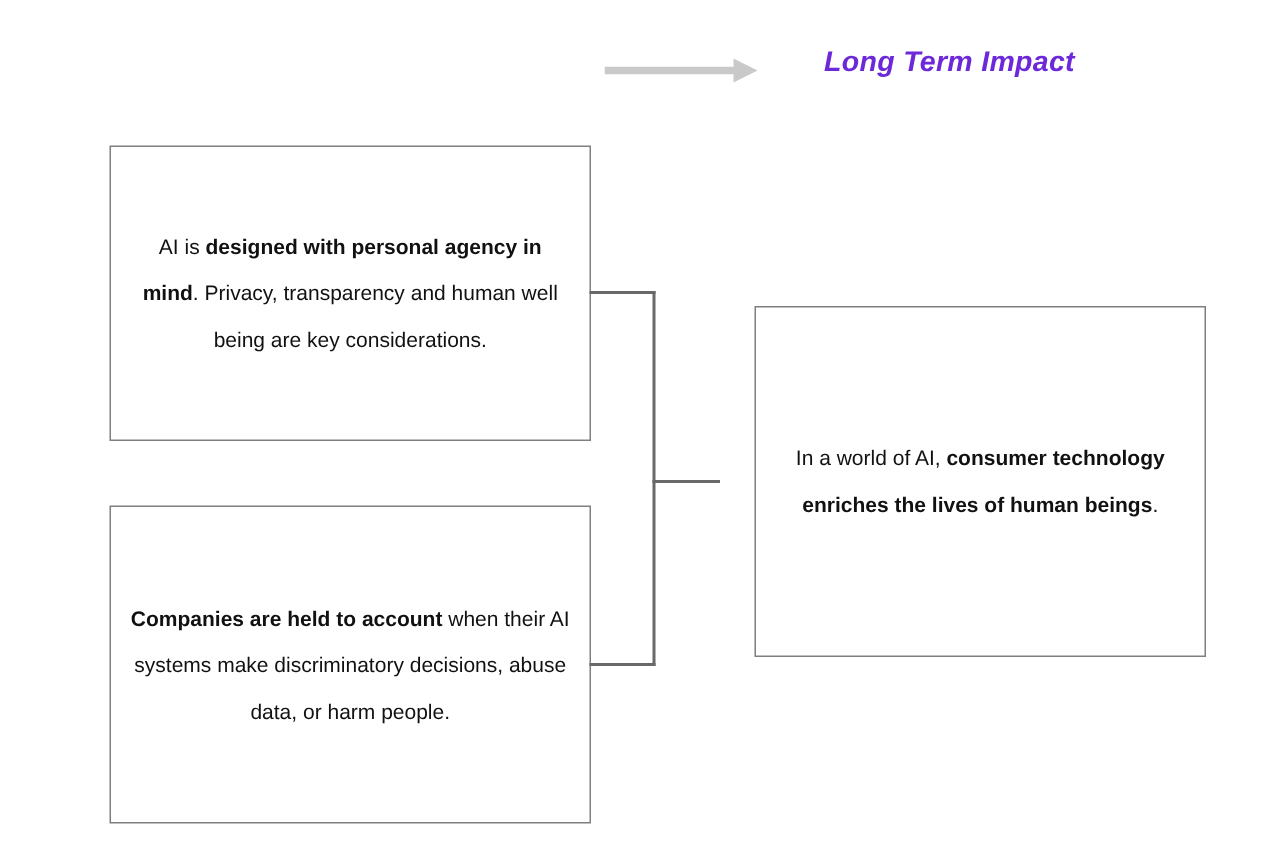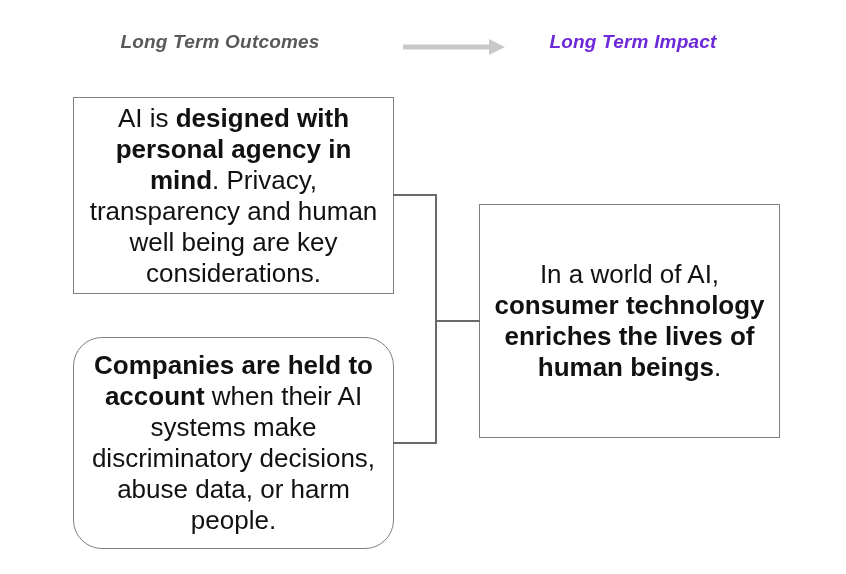--- a/index.html
+++ b/index.html
@@ -45,63 +45,62 @@
   .diagram-box {
     position: absolute;
     box-sizing: border-box;
     border: 1.5px solid #7f7f7f;
     background: #ffffff;
     display: flex;
     align-items: center;
     justify-content: center;
     text-align: center;
     color: #111111;
-    font-size: 26px;
+    font-size: 14px;
     line-height: 31px;
     padding: 6px 12px;
   }
   .diagram-box p { margin: 0; }
 
   #box-outcome-1 { left: 73px;  top: 97px;  width: 321px; height: 197px; }
-  #box-outcome-2 { left: 73px;  top: 337px; width: 321px; height: 212px; border-radius: 29px; }
+  #box-outcome-2 { left: 73px;  top: 337px; width: 321px; height: 212px; }
   #box-impact    { left: 479px; top: 204px; width: 301px; height: 234px; }
 
   
   .connector {
     position: absolute;
     background: #696969;
   }
   #conn-outcome1-h { left: 393px; top: 194px; width: 44px;  height: 2px; }
   #conn-spine-v    { left: 435px; top: 194px; width: 2px;   height: 250px; }
   #conn-impact-h   { left: 435px; top: 320px; width: 45px;  height: 2px; }
   #conn-outcome2-h { left: 393px; top: 442px; width: 44px;  height: 2px; }
 </style>
 </head>
 <body>
 
 <div id="canvas">
 
-  <div id="label-outcomes" class="header-label" style="color: rgb(89, 89, 89);">Long Term Outcomes</div>
 
   <svg id="header-arrow" viewBox="0 0 102 16" xmlns="http://www.w3.org/2000/svg" aria-hidden="true">
     <rect x="0" y="5.5" width="88" height="5" fill="#c9c9c9"></rect>
     <polygon points="86,0 102,8 86,16" fill="#c9c9c9"></polygon>
   </svg>
 
   <div id="label-impact" class="header-label" style="color: #6d28d9;">Long Term Impact</div>
 
   <div id="box-outcome-1" class="diagram-box" style="border-color: rgb(127, 127, 127);">
     <p><span>AI is </span><span style="font-weight: 700;">designed with personal agency in mind</span><span>. Privacy, transparency and human well being are key considerations.</span></p>
   </div>
 
   <div id="box-outcome-2" class="diagram-box" style="border-color: rgb(127, 127, 127);">
     <p><span style="font-weight: 700;">Companies are held to account</span><span> when their AI systems make discriminatory decisions, abuse data, or harm people.</span></p>
   </div>
 
-  <div id="box-impact" class="diagram-box" style="border-color: rgb(127, 127, 127);">
+  <div id="box-impact" class="diagram-box" style="border-color: rgb(127, 127, 127); margin-left: 24px;">
     <p><span>In a world of AI, </span><span style="font-weight: 700;">consumer technology enriches the lives of human beings</span><span>.</span></p>
   </div>
 
   <div id="conn-outcome1-h" class="connector" style="background: rgb(105, 105, 105);"></div>
   <div id="conn-spine-v" class="connector" style="background: rgb(105, 105, 105);"></div>
   <div id="conn-impact-h" class="connector" style="background: rgb(105, 105, 105);"></div>
   <div id="conn-outcome2-h" class="connector" style="background: rgb(105, 105, 105);"></div>
 
 </div>
 

